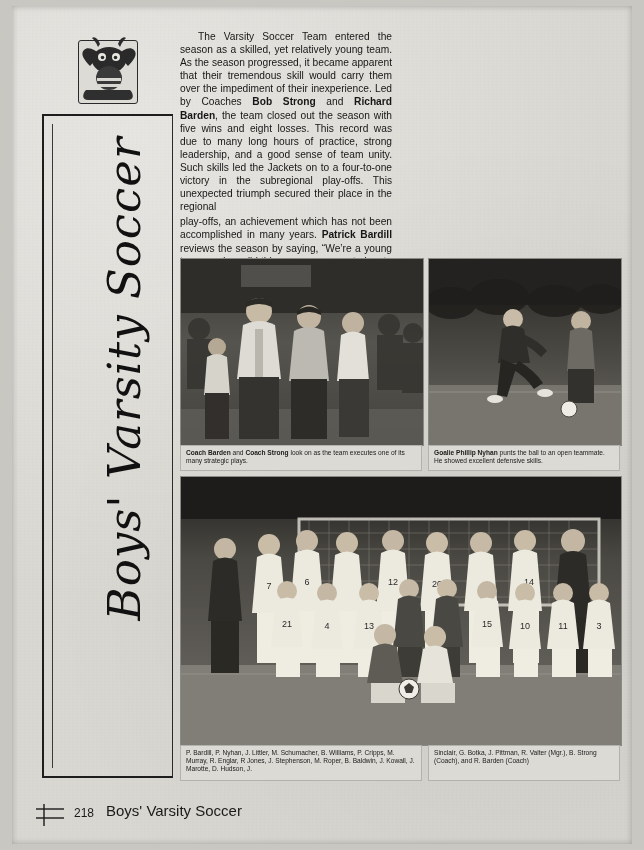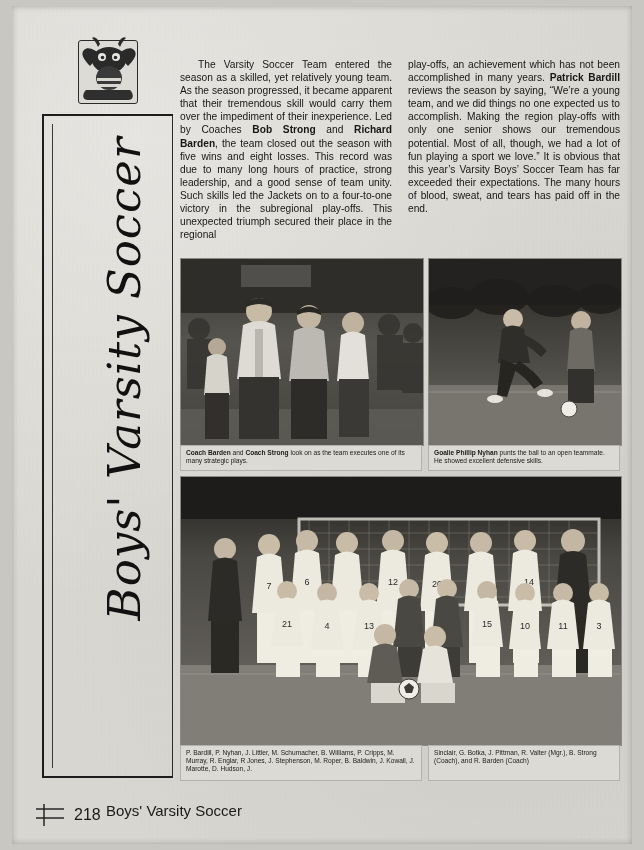--- a/index.html
+++ b/index.html
@@ -93,24 +93,25 @@
     font-size: 45px;
     letter-spacing: 1px;
     color: #111;
     white-space: nowrap;
   }
 
   
   .article {
     position: absolute;
     left: 168px;
-    top: 52px;
+    top: 24px;
     width: 440px;
     display: flex;
-    gap: 16px;
+    gap: 2px;
+    flex-direction: column;
   }
   .col {
     width: 212px;
     font-size: 10.2px;
     line-height: 13.1px;
     text-align: justify;
     color: #161616;
     font-family: "Liberation Sans", sans-serif;
   }
   .col p { margin: 0; }
@@ -157,21 +158,21 @@
     height: 34px;
   }
   .folio-mark {
     position: absolute;
     left: 0; top: 3px;
     width: 36px; height: 24px;
   }
   .folio-num {
     position: absolute;
     left: 40px; top: 6px;
-    font-size: 16px;
+    font-size: 12px;
     color: #1a1a1a;
     font-family: "Liberation Sans", sans-serif;
   }
   .folio-title {
     position: absolute;
     left: 72px; top: 2px;
     font-size: 15px;
     color: #1a1a1a;
     font-family: "Liberation Sans", sans-serif;
   }

